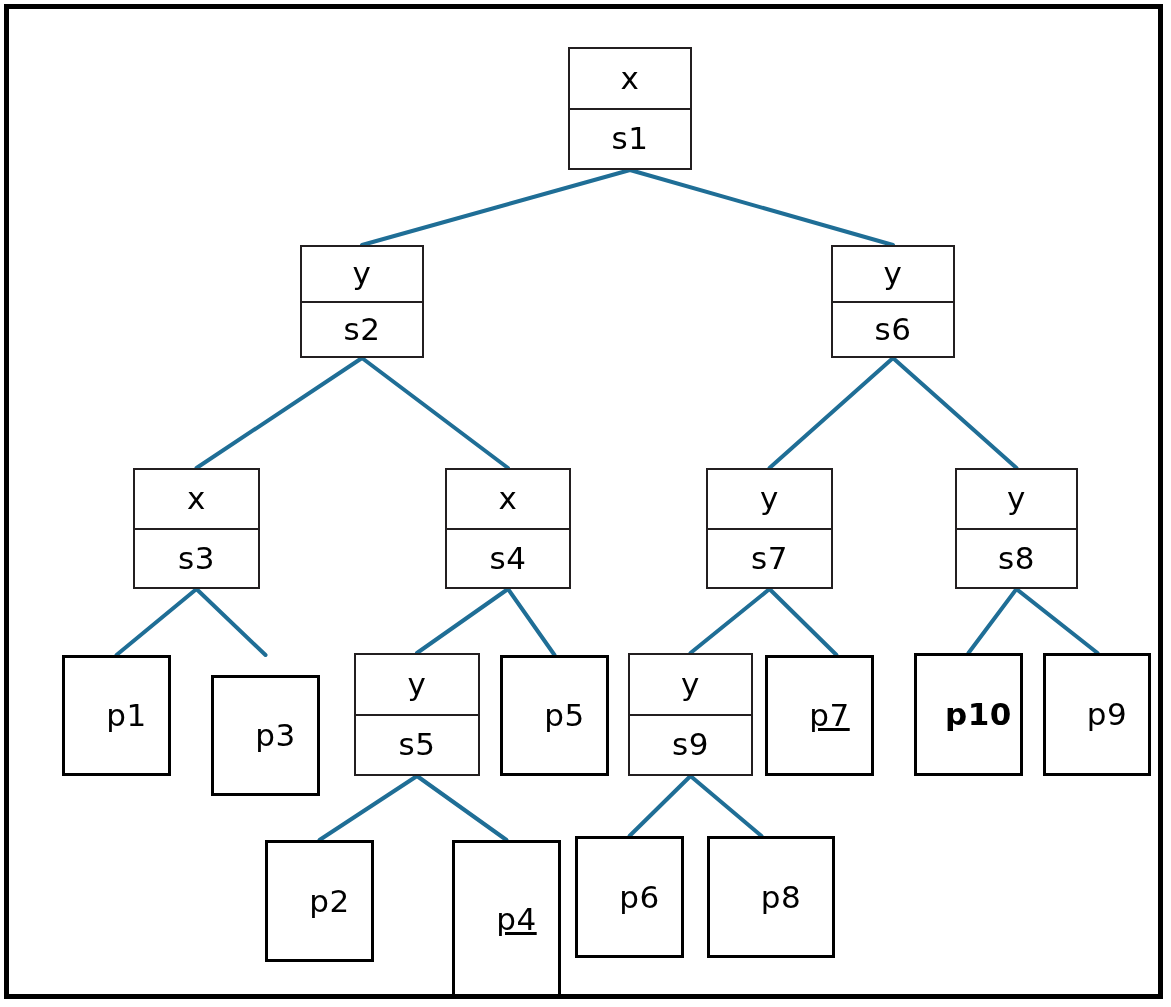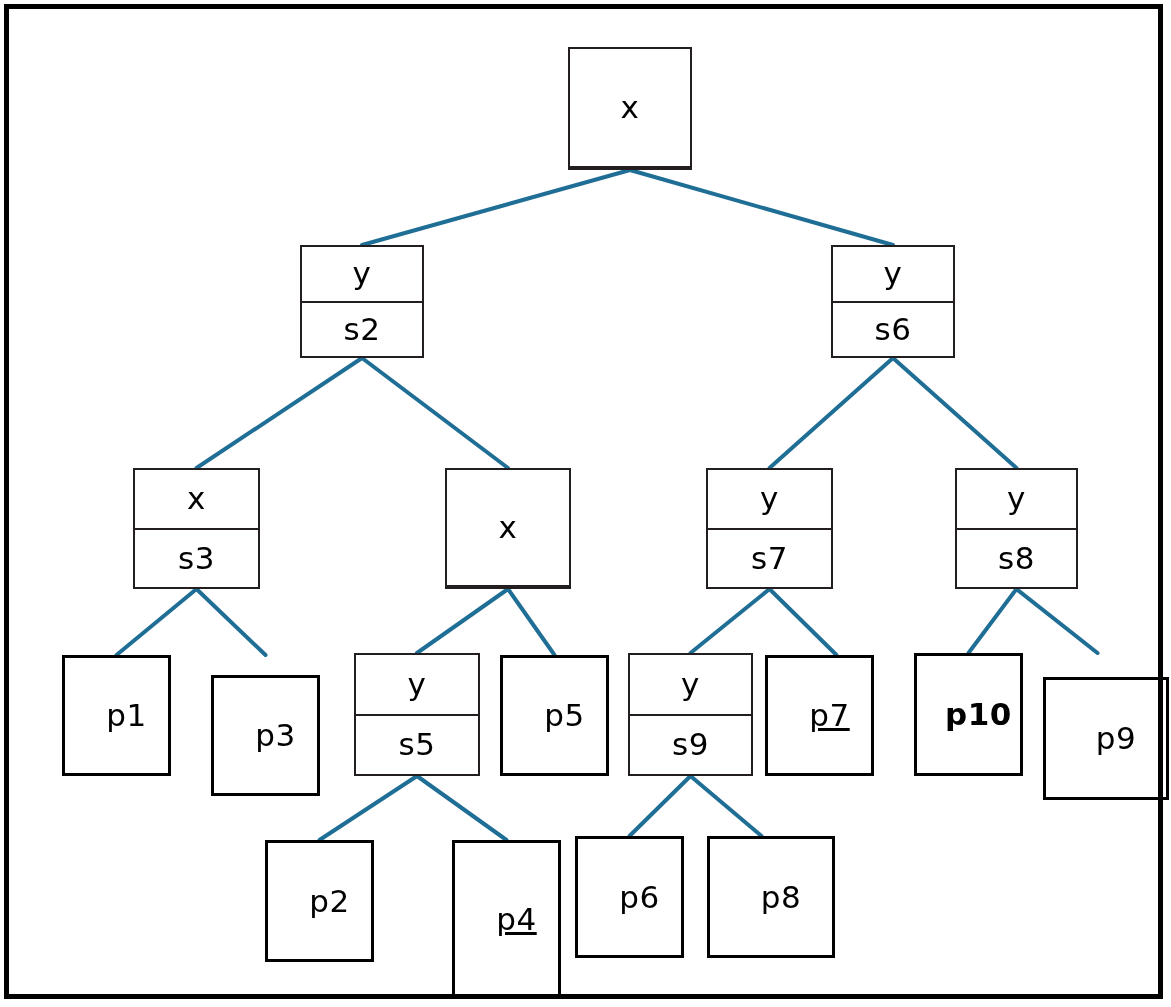--- a/index.html
+++ b/index.html
@@ -90,35 +90,37 @@
       <line x1="1016.5" y1="589" x2="1097.5" y2="653" stroke="#1f6e96" stroke-width="4" stroke-linecap="round"></line>
       <line x1="417" y1="776" x2="319.5" y2="840" stroke="#1f6e96" stroke-width="4" stroke-linecap="round"></line>
       <line x1="417" y1="776" x2="506.5" y2="840" stroke="#1f6e96" stroke-width="4" stroke-linecap="round"></line>
       <line x1="690.5" y1="776" x2="629.5" y2="836" stroke="#1f6e96" stroke-width="4" stroke-linecap="round"></line>
       <line x1="690.5" y1="776" x2="761.5" y2="836" stroke="#1f6e96" stroke-width="4" stroke-linecap="round"></line>
     </svg>
 
   <div id="nodes">
       <div class="node split" style="left: 568px; top: 47px; width: 124px; height: 123px; border-color: rgb(35, 31, 32);">
         <div class="cell top">x</div>
+        <div class="cell bottom">s1</div>
       </div>
       <div class="node split" style="left: 300px; top: 245px; width: 124px; height: 113px; border-color: rgb(35, 31, 32);">
         <div class="cell top">y</div>
         <div class="cell bottom">s2</div>
       </div>
       <div class="node split" style="left: 831px; top: 245px; width: 124px; height: 113px; border-color: rgb(35, 31, 32);">
         <div class="cell top">y</div>
         <div class="cell bottom">s6</div>
       </div>
       <div class="node split" style="left: 133px; top: 468px; width: 127px; height: 121px; border-color: rgb(35, 31, 32);">
         <div class="cell top">x</div>
         <div class="cell bottom">s3</div>
       </div>
       <div class="node split" style="left: 445px; top: 468px; width: 126px; height: 121px; border-color: rgb(35, 31, 32);">
         <div class="cell top">x</div>
+        <div class="cell bottom">s4</div>
       </div>
       <div class="node split" style="left: 706px; top: 468px; width: 127px; height: 121px; border-color: rgb(35, 31, 32);">
         <div class="cell top">y</div>
         <div class="cell bottom">s7</div>
       </div>
       <div class="node split" style="left: 955px; top: 468px; width: 123px; height: 121px; border-color: rgb(35, 31, 32);">
         <div class="cell top">y</div>
         <div class="cell bottom">s8</div>
       </div>
       <div class="node leaf" style="left: 62px; top: 655px; width: 109px; height: 121px; border-color: rgb(0, 0, 0);">
@@ -137,21 +139,21 @@
       <div class="node split" style="left: 628px; top: 653px; width: 125px; height: 123px; border-color: rgb(35, 31, 32);">
         <div class="cell top">y</div>
         <div class="cell bottom">s9</div>
       </div>
       <div class="node leaf" style="left: 765px; top: 655px; width: 109px; height: 121px; border-color: rgb(0, 0, 0); text-decoration: underline;">
         <div class="cell">p7</div>
       </div>
       <div class="node leaf" style="left: 914px; top: 653px; width: 109px; height: 123px; border-color: rgb(0, 0, 0); font-weight: bold;">
         <div class="cell">p10</div>
       </div>
-      <div class="node leaf" style="left: 1043px; top: 653px; width: 126px; height: 123px; border-color: rgb(0, 0, 0); margin-top: 24px;">
+      <div class="node leaf" style="left: 1043px; top: 653px; width: 108px; height: 123px; border-color: rgb(0, 0, 0);">
         <div class="cell">p9</div>
       </div>
       <div class="node leaf" style="left: 265px; top: 840px; width: 109px; height: 122px; border-color: rgb(0, 0, 0);">
         <div class="cell">p2</div>
       </div>
       <div class="node leaf" style="left: 452px; top: 840px; width: 109px; height: 158px; border-color: rgb(0, 0, 0); text-decoration: underline;">
         <div class="cell">p4</div>
       </div>
       <div class="node leaf" style="left: 575px; top: 836px; width: 109px; height: 122px; border-color: rgb(0, 0, 0);">
         <div class="cell">p6</div>

